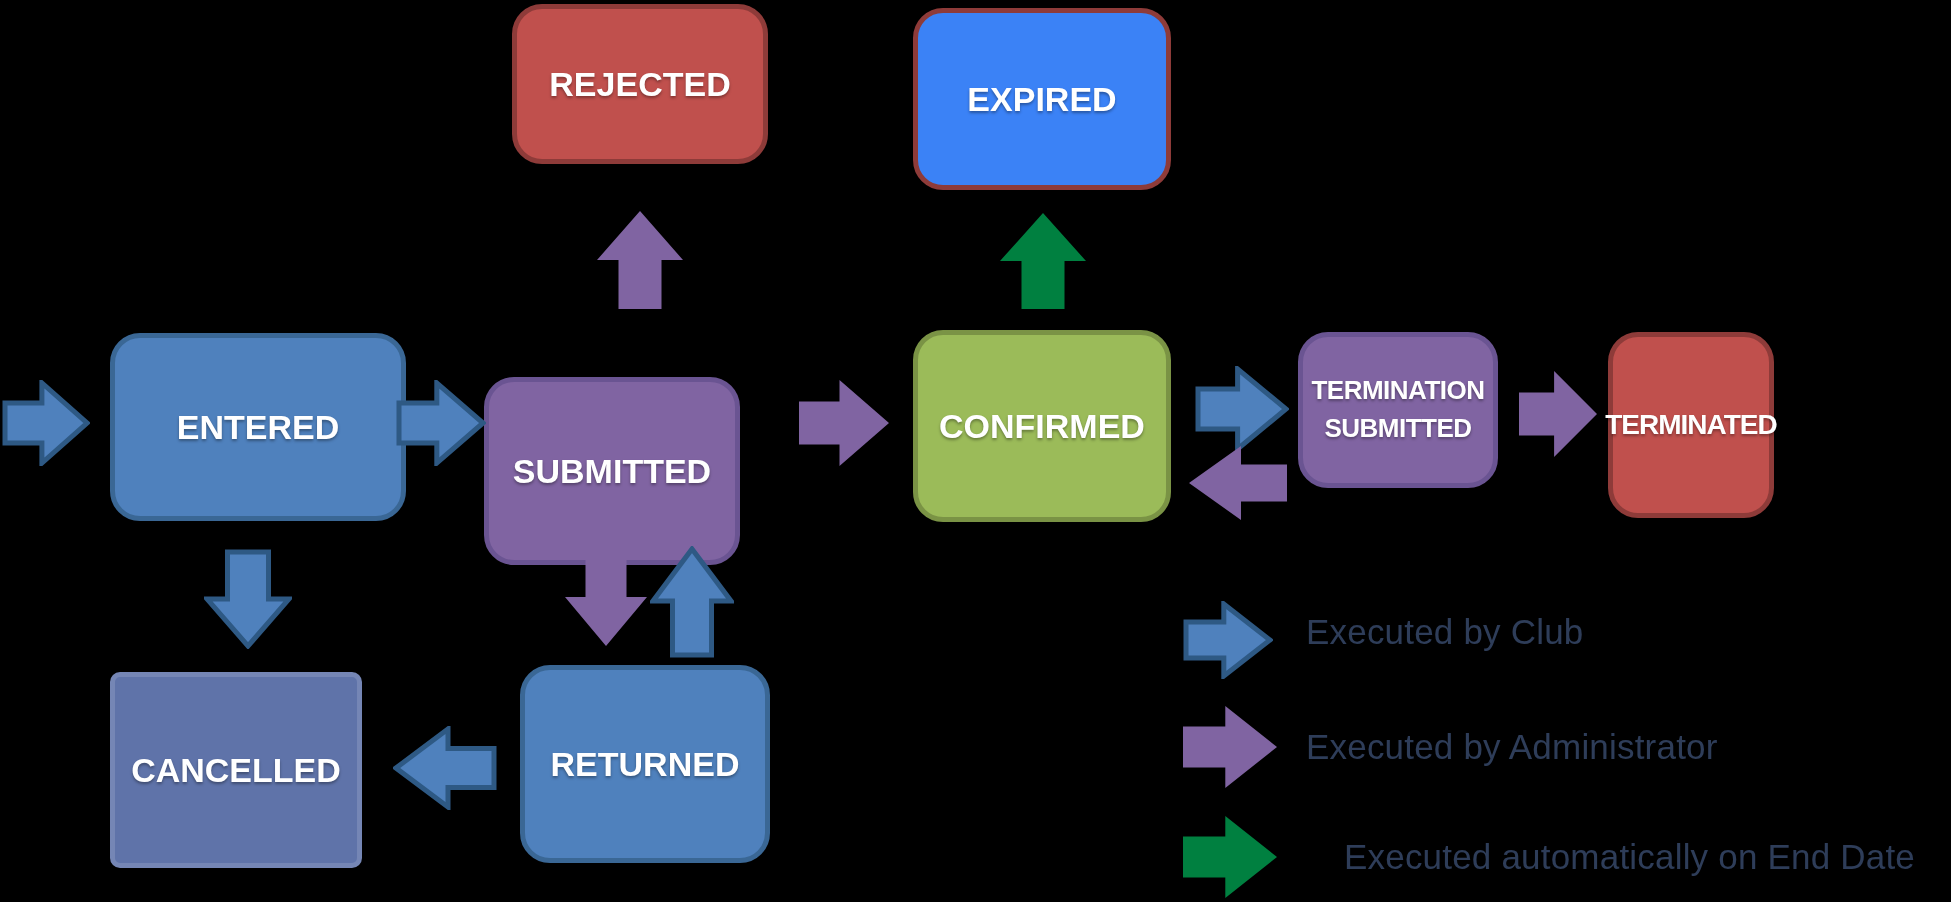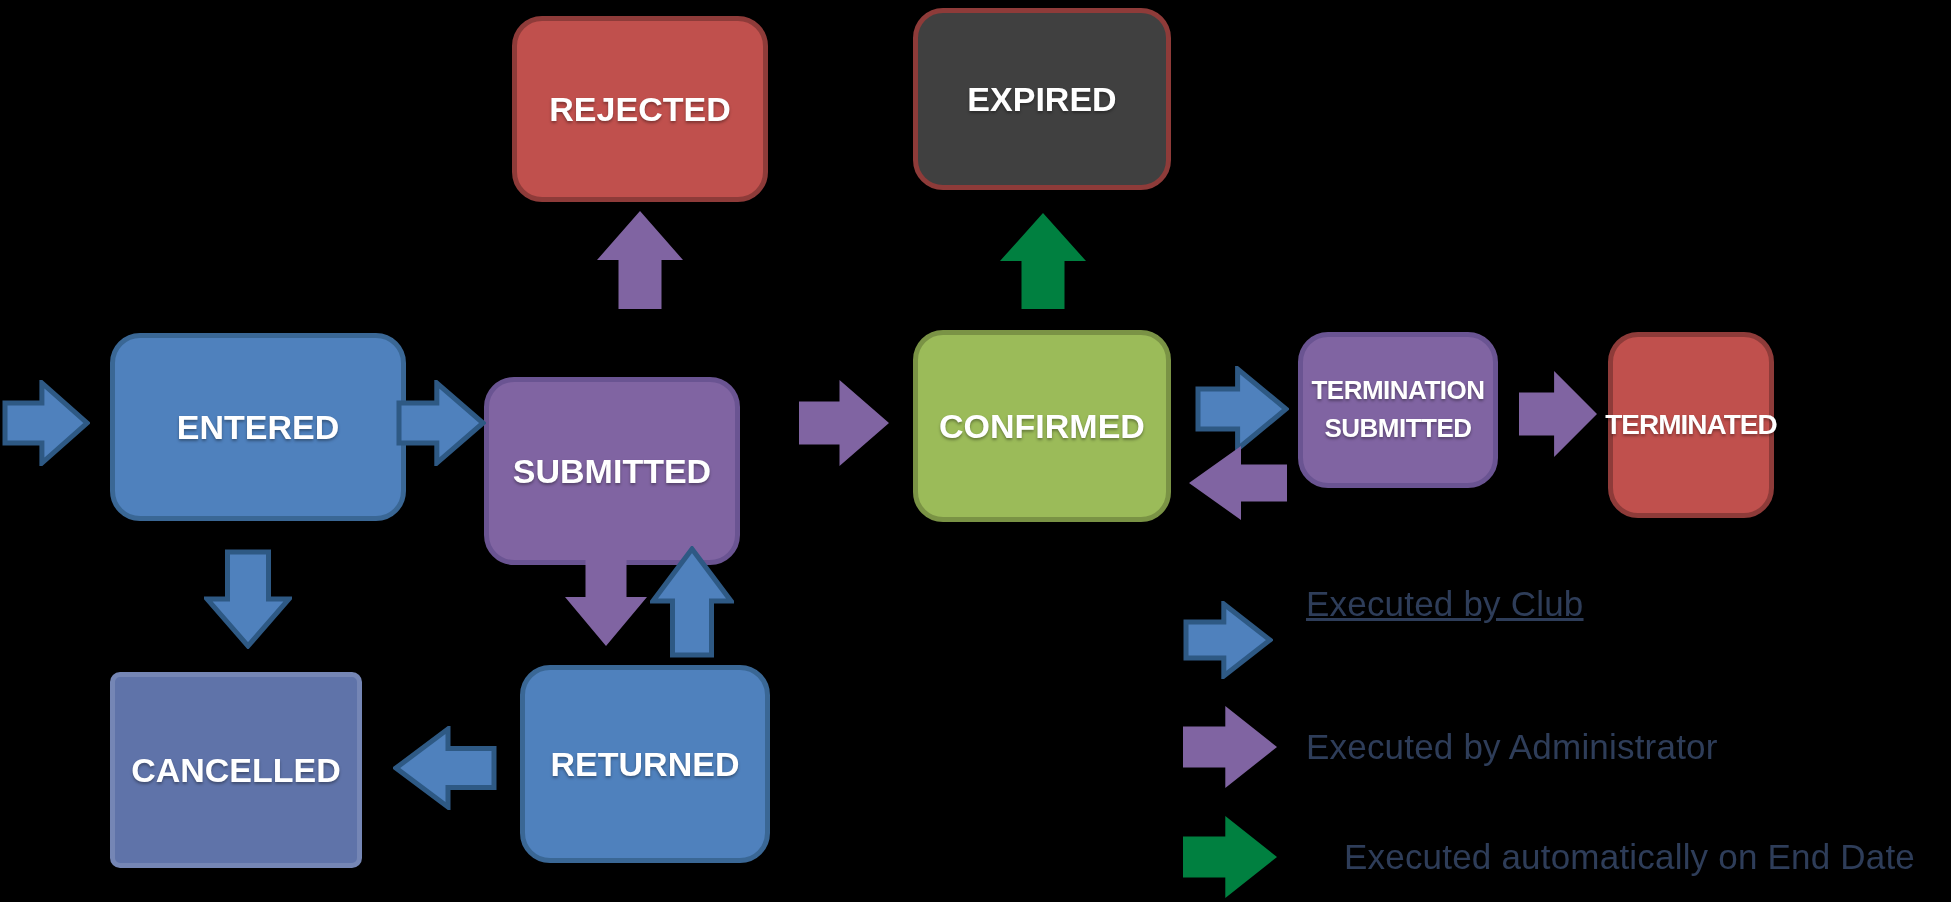--- a/index.html
+++ b/index.html
@@ -8,21 +8,21 @@
     font-family:"Liberation Sans",sans-serif;background:#000;
   }
   
   .node{
     position:absolute;display:flex;align-items:center;justify-content:center;
     border-radius:30px;border:5px solid transparent;box-sizing:border-box;
     color:#fff;font-weight:bold;font-size:34px;text-align:center;
     text-shadow:0 2px 3px rgba(0,0,0,.35);line-height:1.3;
   }
   [data-node="entered"]               {left:110px;top:333px;width:296px;height:188px;}
-  [data-node="rejected"]              {left:512px;top:16px;  width:256px;height:186px;}
+  [data-node="rejected"]              {left:512px;top:4px;  width:256px;height:160px;}
   [data-node="submitted"]             {left:484px;top:333px;width:256px;height:188px;margin-top:44px;}
   [data-node="expired"]               {left:913px;top:8px;  width:258px;height:182px;}
   [data-node="confirmed"]             {left:913px;top:330px;width:258px;height:192px;text-align:right;}
   [data-node="termination_submitted"] {left:1298px;top:332px;width:200px;height:156px;font-size:26px;letter-spacing:-0.5px;line-height:1.45;}
   [data-node="terminated"]            {left:1608px;top:332px;width:166px;height:186px;font-size:28px;letter-spacing:-1px;}
   [data-node="cancelled"]             {left:110px;top:672px;width:252px;height:196px;border-radius:10px;}
   [data-node="returned"]              {left:520px;top:665px;width:250px;height:198px;}
   
   .arrow{position:absolute;}
   .arrow svg{display:block;}
@@ -39,39 +39,39 @@
   [data-arrow="returned_to_submitted"]               {left:650px; top:546px;width:84px; height:112px;}
   [data-arrow="returned_to_cancelled"]               {left:393px; top:726px;width:104px;height:84px;}
   [data-arrow="legend_club"]                         {left:1183px;top:601px;width:90px; height:78px;}
   [data-arrow="legend_admin"]                        {left:1183px;top:706px;width:94px; height:82px;}
   [data-arrow="legend_auto"]                         {left:1183px;top:816px;width:94px; height:82px;}
   
   .legend-label{
     position:absolute;left:1306px;height:50px;display:flex;align-items:center;
     font-size:35px;letter-spacing:0.2px;white-space:nowrap;
   }
-  .legend-label.row1{top:579px;text-decoration:underline;}
+  .legend-label.row1{top:607px;}
   .legend-label.row2{top:722px;}
   .legend-label.row3{top:832px;margin-left:38px;}
 </style>
 </head>
 <body>
 
 <div class="stage" style="background: rgb(0, 0, 0);">
 
   <div class="node" data-node="entered" style="background: rgb(79, 129, 189); border-color: rgb(58, 103, 149);">
       <span>ENTERED</span>
     </div>
   <div class="node" data-node="rejected" style="background: rgb(192, 80, 77); border-color: rgb(142, 59, 57);">
       <span>REJECTED</span>
     </div>
   <div class="node" data-node="submitted" style="background: rgb(128, 100, 162); border-color: rgb(106, 84, 146);">
       <span>SUBMITTED</span>
     </div>
-  <div class="node" data-node="expired" style="background: #404040; border-color: rgb(142, 59, 57); justify-content: center;">
+  <div class="node" data-node="expired" style="background: #3b82f6; border-color: rgb(142, 59, 57); justify-content: center;">
       <span>EXPIRED</span>
     </div>
   <div class="node" data-node="confirmed" style="background: rgb(155, 187, 89); border-color: rgb(122, 147, 69);">
       <span>CONFIRMED</span>
     </div>
   <div class="node" data-node="termination_submitted" style="background: rgb(128, 100, 162); border-color: rgb(106, 84, 146);">
       <span>TERMINATION SUBMITTED</span>
     </div>
   <div class="node" data-node="terminated" style="background: rgb(192, 80, 77); border-color: rgb(142, 59, 57);">
       <span>TERMINATED</span>

